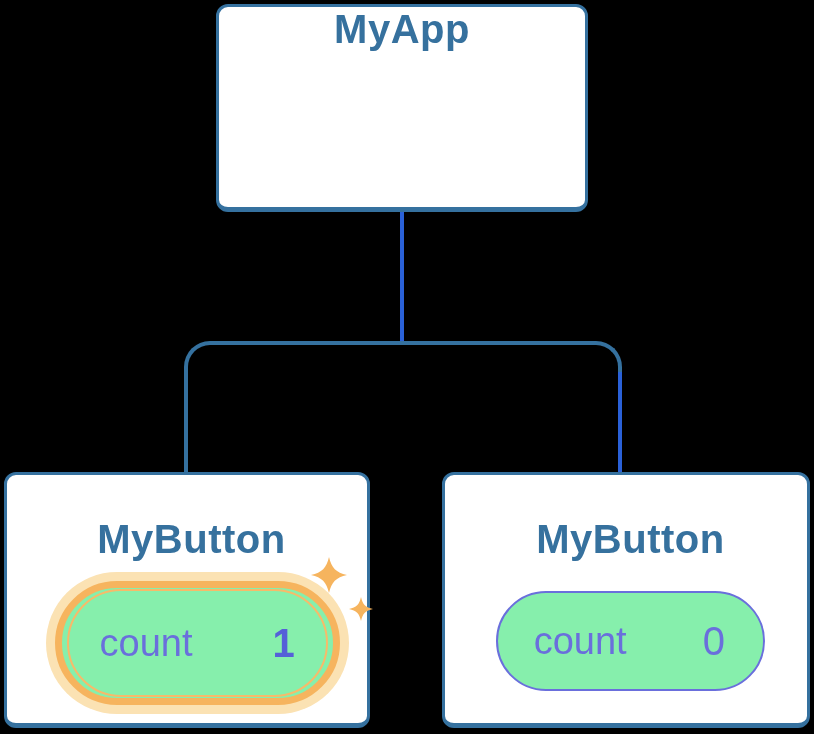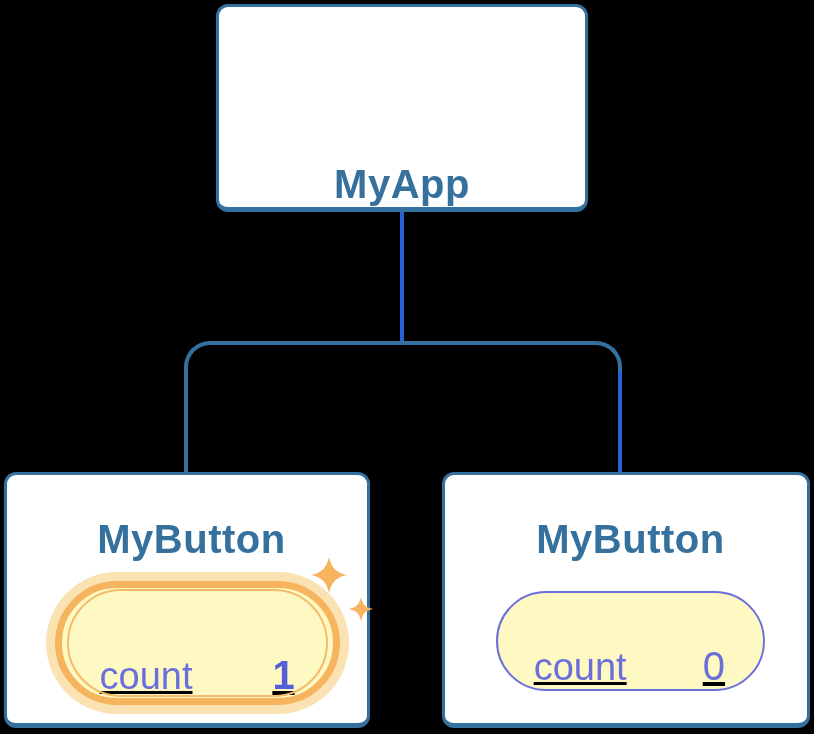--- a/index.html
+++ b/index.html
@@ -7,39 +7,39 @@
     position:relative;width:814px;height:734px;background:#000;overflow:hidden;
     font-family:"Liberation Sans",sans-serif;
   }
   
   .node{
     position:absolute;background:#fff;
     border:3px solid #35719F;border-bottom-width:5px;
     border-radius:12px;box-sizing:border-box;
   }
   .node-root{left:216px;top:4px;width:372px;height:208px;
-    display:flex;align-items:flex-end;justify-content:center;}
+    display:flex;align-items:flex-start;justify-content:center;}
   .node-child-left{left:4px;top:472px;width:366px;height:256px;}
   .node-child-right{left:442px;top:472px;width:368px;height:256px;}
   .node-title{
     color:#36719E;font-size:40px;font-weight:700;letter-spacing:.5px;
     text-align:center;white-space:nowrap;
   }
   .child-title{position:absolute;left:0;right:0;top:42px;margin-left:9px;}
   
   .trunk-line{position:absolute;left:400px;top:212px;width:4px;height:132px;background:#2A61D8;}
   .branch{
     position:absolute;left:184px;top:341px;width:438px;height:131px;box-sizing:border-box;
     border:4px solid #35719F;border-bottom:none;border-radius:26px 26px 0 0;
   }
   .right-drop{position:absolute;left:618px;top:372px;width:4px;height:100px;background:#2A61D8;}
   
   .pill{
-    position:absolute;box-sizing:border-box;background:#fef9c3;
-    display:flex;align-items:flex-end;overflow:hidden;text-decoration:underline;
+    position:absolute;box-sizing:border-box;background:#86efac;
+    display:flex;align-items:center;overflow:hidden;
   }
   .pill-hot{
     left:48px;top:106px;width:285px;height:124px;
     border:7px solid #F6B45E;border-radius:70px;
     box-shadow:0 0 0 9px #FBE2B3;
   }
   .pill-hot .inner-ring{
     position:absolute;top:1px;bottom:1px;left:5px;right:5px;
     border:2px solid #F7BA6A;border-radius:60px;pointer-events:none;
   }

